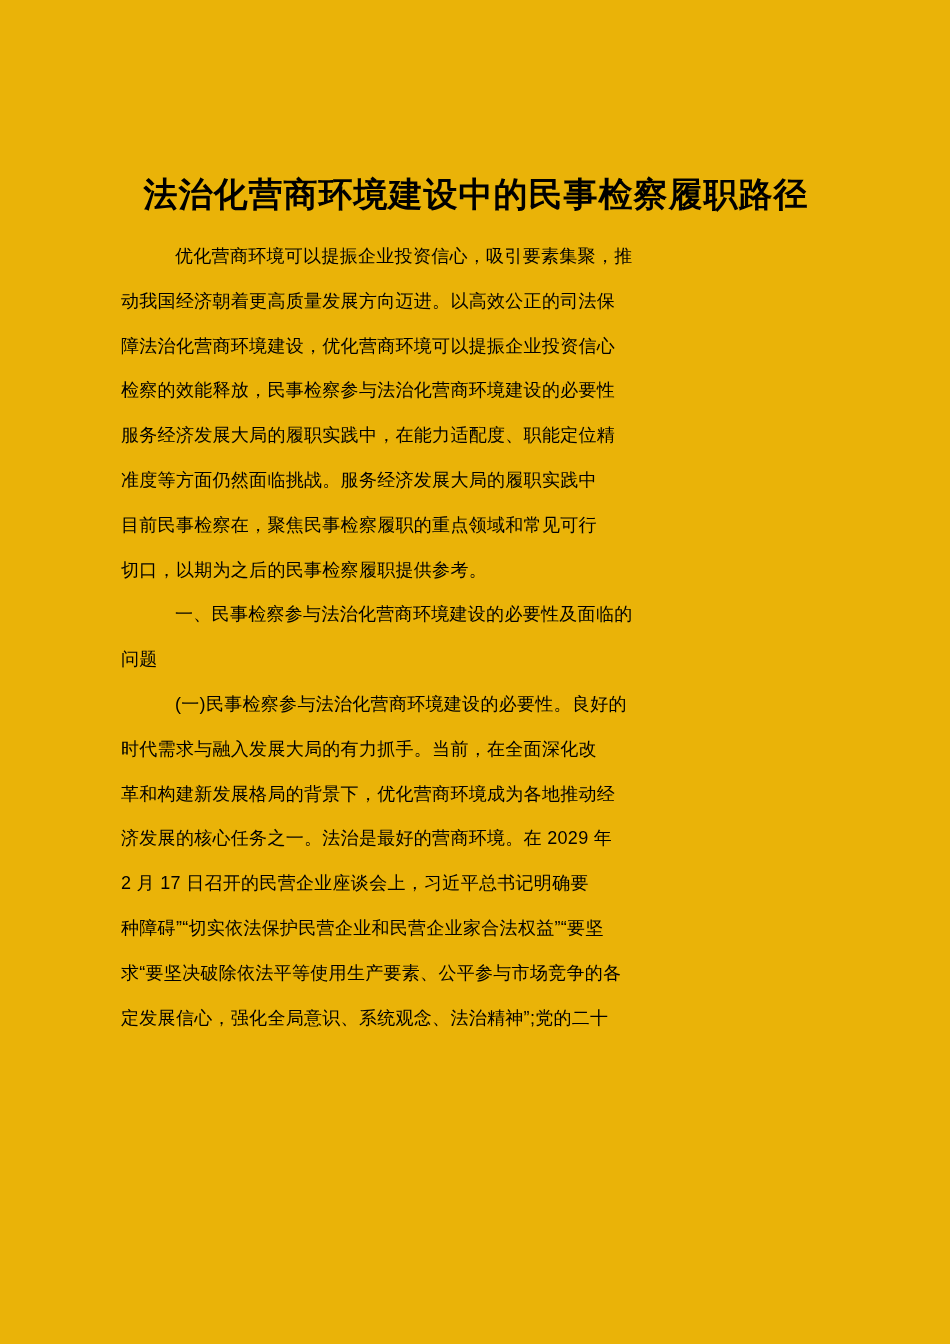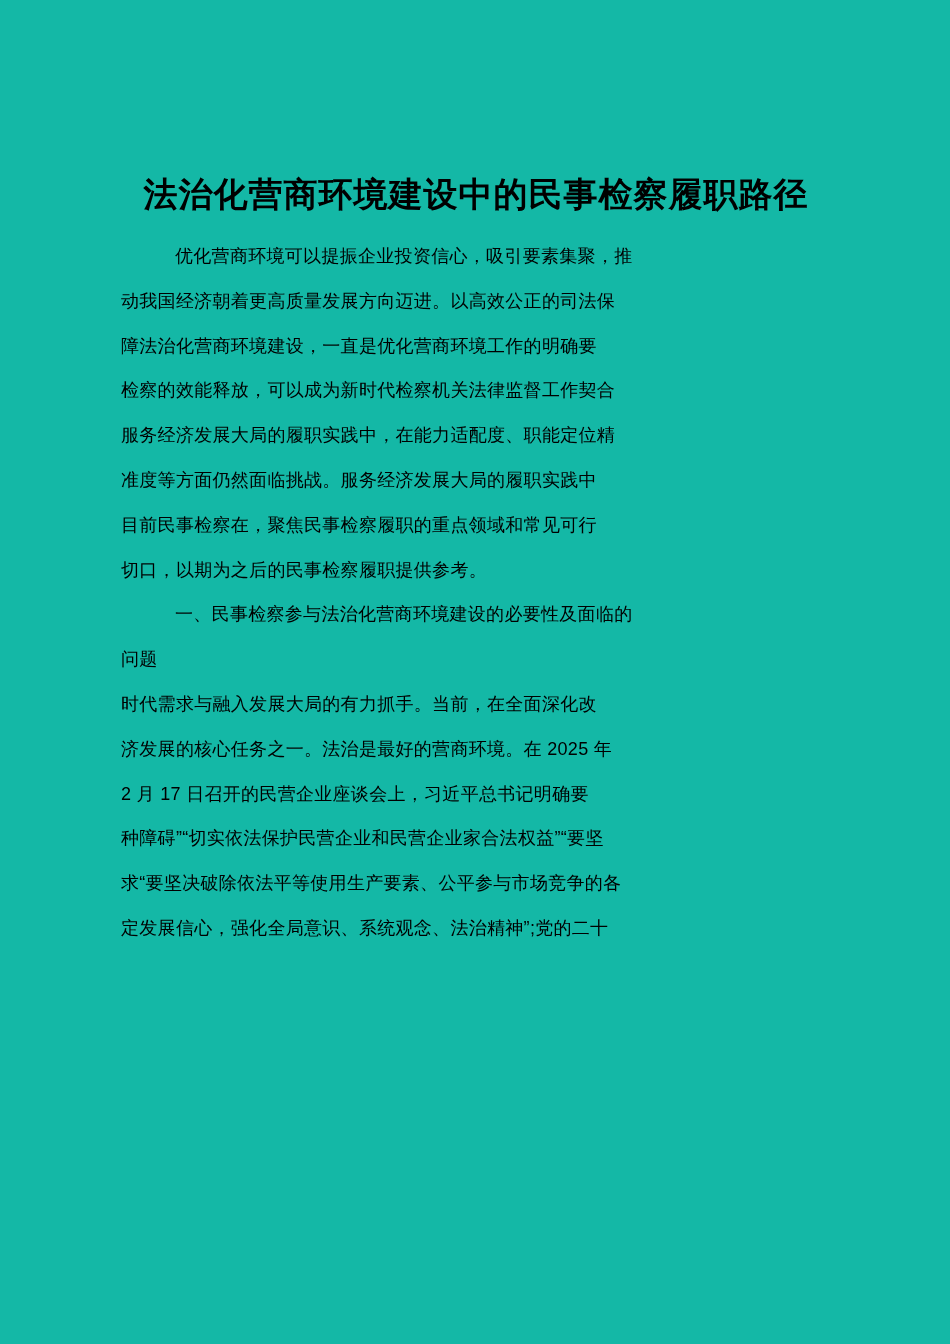--- a/index.html
+++ b/index.html
@@ -4,21 +4,21 @@
 <style>
   html, body {
     margin: 0;
     padding: 0;
     background: #ffffff;
   }
   .page {
     position: relative;
     width: 950px;
     height: 1344px;
-    background: #14b8a6;
+    background: #eab308;
     color: #000000;
     font-family: "Liberation Sans", sans-serif;
     overflow: hidden;
   }
   .doc-title {
     position: absolute;
     top: 172px;
     left: 120px;
     width: 712px;
     text-align: center;
@@ -46,28 +46,30 @@
   }
 </style>
 </head>
 <body>
 
 <div class="page">
   <div class="doc-title">法治化营商环境建设中的民事检察履职路径</div>
   <div class="doc-body">
       <div class="line indent">优化营商环境可以提振企业投资信心，吸引要素集聚，推</div>
       <div class="line">动我国经济朝着更高质量发展方向迈进。以高效公正的司法保</div>
-      <div class="line">障法治化营商环境建设，一直是优化营商环境工作的明确要</div>
-      <div class="line">检察的效能释放，可以成为新时代检察机关法律监督工作契合</div>
+      <div class="line">障法治化营商环境建设，优化营商环境可以提振企业投资信心</div>
+      <div class="line">检察的效能释放，民事检察参与法治化营商环境建设的必要性</div>
       <div class="line">服务经济发展大局的履职实践中，在能力适配度、职能定位精</div>
       <div class="line">准度等方面仍然面临挑战。服务经济发展大局的履职实践中</div>
       <div class="line">目前民事检察在，聚焦民事检察履职的重点领域和常见可行</div>
       <div class="line">切口，以期为之后的民事检察履职提供参考。</div>
       <div class="line indent">一、民事检察参与法治化营商环境建设的必要性及面临的</div>
       <div class="line">问题</div>
+      <div class="line indent">(一)民事检察参与法治化营商环境建设的必要性。良好的</div>
       <div class="line">时代需求与融入发展大局的有力抓手。当前，在全面深化改</div>
-      <div class="line">济发展的核心任务之一。法治是最好的营商环境。在 2025 年</div>
+      <div class="line">革和构建新发展格局的背景下，优化营商环境成为各地推动经</div>
+      <div class="line">济发展的核心任务之一。法治是最好的营商环境。在 2029 年</div>
       <div class="line">2 月 17 日召开的民营企业座谈会上，习近平总书记明确要</div>
       <div class="line">种障碍”“切实依法保护民营企业和民营企业家合法权益”“要坚</div>
       <div class="line">求“要坚决破除依法平等使用生产要素、公平参与市场竞争的各</div>
       <div class="line">定发展信心，强化全局意识、系统观念、法治精神”;党的二十</div>
     </div>
 </div>
 
 </body></html>

